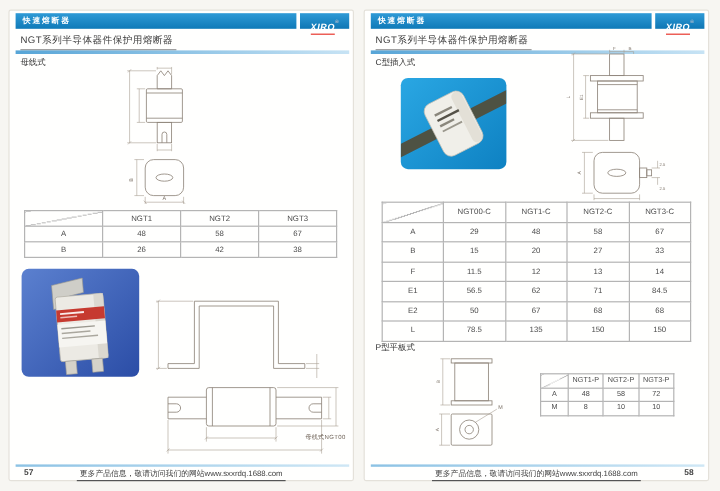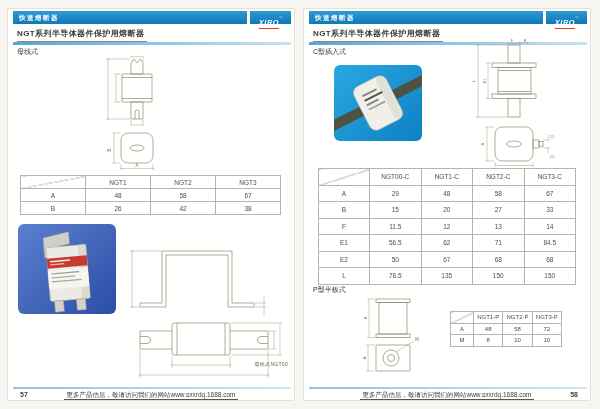--- a/index.html
+++ b/index.html
@@ -28,21 +28,21 @@
     text-align:center;line-height:13px;
   }
   .logo-text{
     color:#fff;font-size:7.5px;font-weight:bold;font-style:italic;
     letter-spacing:.5px;border-bottom:1px solid #e8392f;padding-bottom:.5px;text-decoration:underline;
   }
   .logo-mark{color:#f6d2ce;font-size:4px;vertical-align:super;font-style:italic;}
 
   .title{
     position:absolute;top:19px;left:9px;
-    font-size:8px;font-weight:bold;color:#3b3b3b;letter-spacing:.4px;
+    font-size:8px;font-weight:normal;color:#3b3b3b;letter-spacing:.4px;
     border-bottom:1px solid #8a8a8a;padding:0 3px 1.5px 0;
   }
   .rule{
     position:absolute;top:33px;left:5px;width:278px;height:2.5px;
     background:linear-gradient(to right,#57a5d7,#c7e3f4);
   }
   .subtitle{position:absolute;left:9px;top:38px;font-size:7px;color:#333;}
   .subtitle2{position:absolute;left:9px;top:276px;font-size:7px;color:#333;}
 
   table.tbl{border-collapse:collapse;position:absolute;table-layout:fixed;}

